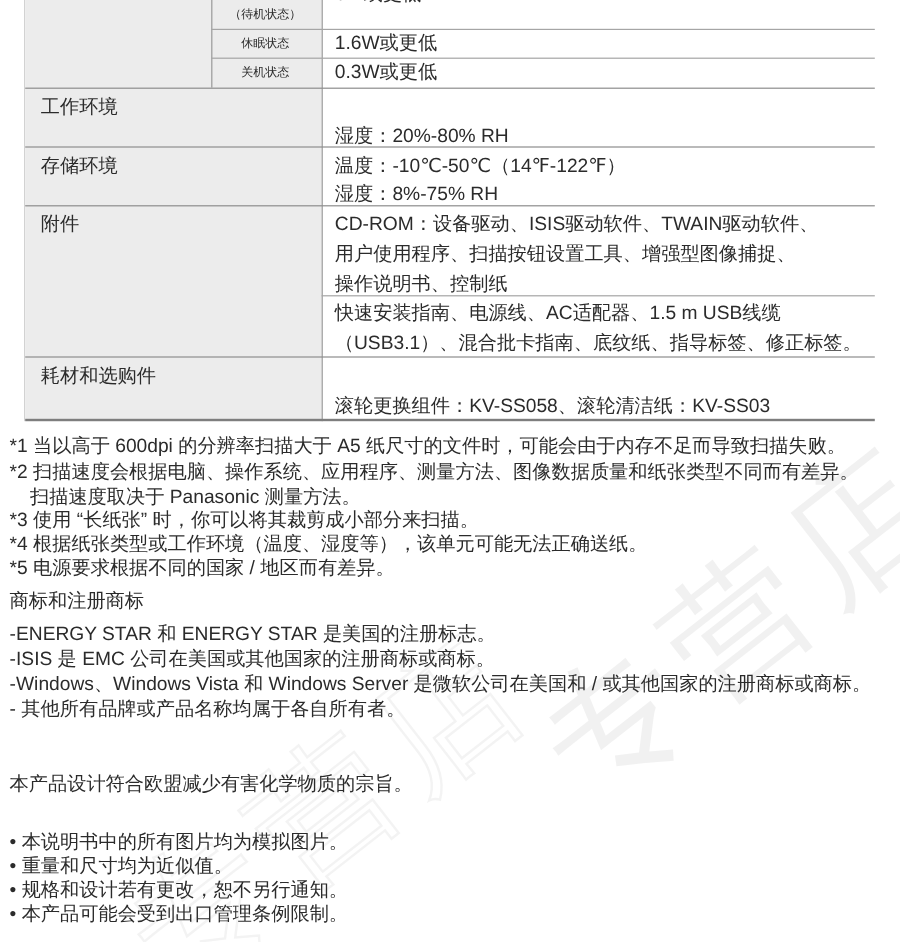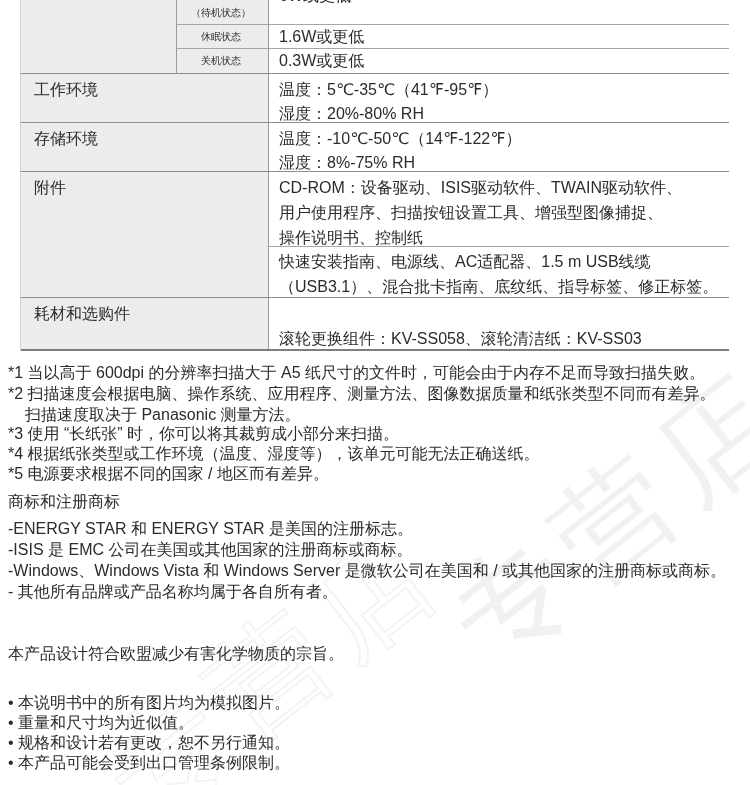--- a/index.html
+++ b/index.html
@@ -49,21 +49,20 @@
   <div class="abs txt" style="left:258px;top:-14px;">6W或更低</div>
   <div class="abs t-sub" style="left:152px;width:96px;top:3px;">（待机状态）</div>
 
   <div class="abs t-sub" style="left:152px;width:96px;top:27px;">休眠状态</div>
   <div class="abs txt" style="left:258px;top:27px;">1.6W或更低</div>
 
   <div class="abs t-sub" style="left:152px;width:96px;top:51px;">关机状态</div>
   <div class="abs txt" style="left:258px;top:51px;">0.3W或更低</div>
 
   <div class="abs t-label" style="left:13px;top:80px;">工作环境</div>
-  <div class="abs txt" style="left:258px;top:80px;">温度：5℃-35℃（41℉-95℉）</div>
   <div class="abs txt" style="left:258px;top:104px;">湿度：20%-80% RH</div>
 
   <div class="abs t-label" style="left:13px;top:129px;">存储环境</div>
   <div class="abs txt" style="left:258px;top:129px;text-align:right;">温度：-10℃-50℃（14℉-122℉）</div>
   <div class="abs txt" style="left:258px;top:153px;">湿度：8%-75% RH</div>
 
   <div class="abs t-label" style="left:13px;top:178px;">附件</div>
   <div class="abs txt" style="left:258px;top:178px;">CD-ROM：设备驱动、ISIS驱动软件、TWAIN驱动软件、</div>
   <div class="abs txt" style="left:258px;top:203px;">用户使用程序、扫描按钮设置工具、增强型图像捕捉、</div>
   <div class="abs txt" style="left:258px;top:228px;">操作说明书、控制纸</div>

